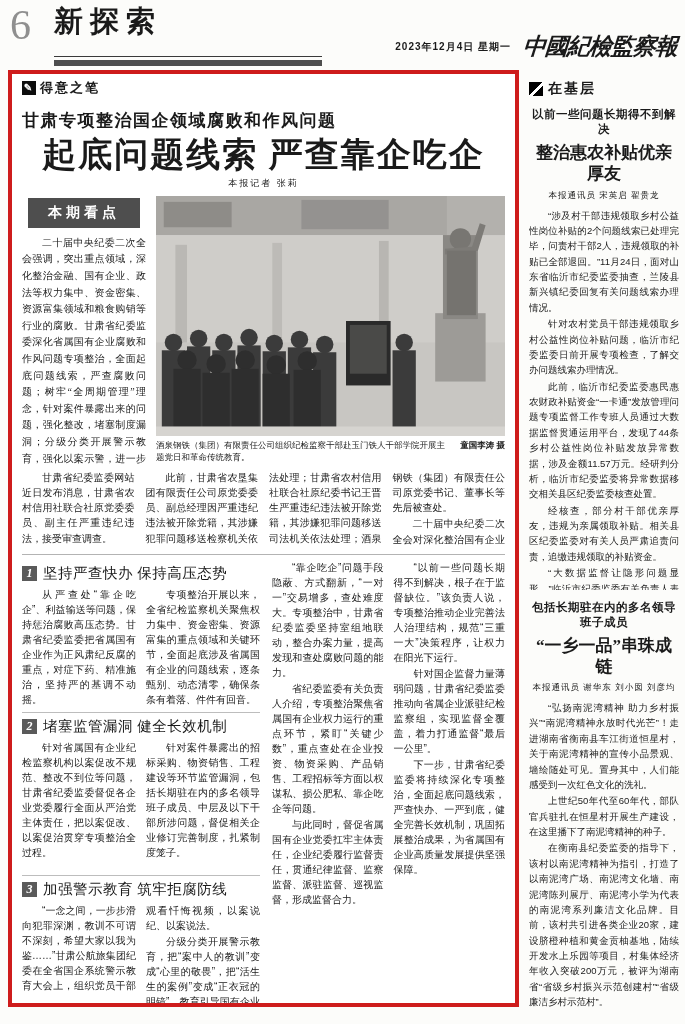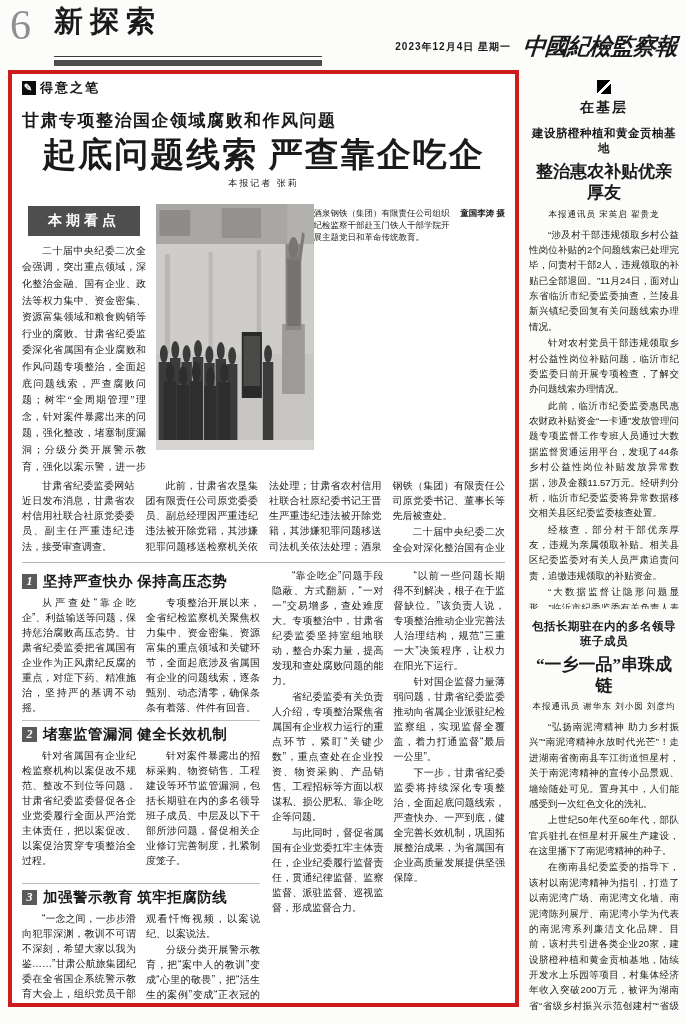--- a/index.html
+++ b/index.html
@@ -16,50 +16,50 @@
   .header-right { position:absolute; right:0; top:27px; display:flex; align-items:center; gap:12px; }
   .pubdate { font-size:10px; font-weight:bold; letter-spacing:1px; }
   .masthead { font-family:"DejaVu Serif","Liberation Serif",serif; font-size:23px; font-weight:bold; font-style:italic; letter-spacing:-1px; transform:skewX(-4deg); }
 
   
   .main-box { position:absolute; left:8px; top:70px; width:511px; height:937px; border:4px solid #ce1c1c; background:#fff; padding:5px 10px 4px; overflow:hidden; }
   .col-label { display:flex; align-items:center; gap:4px; font-family:"Liberation Serif",serif; font-size:13px; font-weight:bold; letter-spacing:2px; }
   .mini-icon { width:14px; height:14px; flex:none; background:#0d0d0d; color:#fff; font-size:10px; line-height:14px; text-align:center; }
   .kicker { text-align:left; font-size:17px; font-weight:bold; letter-spacing:1.5px; margin-top:12px; }
   .headline { text-align:center; font-family:"Liberation Serif","DejaVu Serif",serif; font-size:34px; font-weight:900; letter-spacing:2px; line-height:1.2; margin:3px 0 1px; }
-  .byline { text-align:center; font-size:9px; color:#222; letter-spacing:2px; margin-bottom:14px; }
+  .byline { text-align:center; font-size:9px; color:#222; letter-spacing:2px; margin-bottom:6px; }
 
   .media-row { display:flex; gap:10px; height:268px; }
   .highlights { width:124px; flex:none; }
   .hl-title { margin:2px 6px 7px; background:#4e4e4e; color:#fff; text-align:center; font-family:"Liberation Serif",serif; font-size:14px; font-weight:bold; letter-spacing:4px; padding:6px 0; }
   .hl-text { font-family:"Liberation Serif",serif; font-size:10px; line-height:1.66; text-align:justify; text-indent:2em; height:234px; overflow:hidden; }
 
-  .photo-col { flex:1; display:flex; flex-direction:row; min-width:0; }
+  .photo-col { flex:1; display:flex; flex-direction:column; min-width:0; }
   .photo { height:246px; position:relative; overflow:hidden; background:#c7c5c1; }
   .photo svg { display:block; width:100%; height:100%; }
   .caption-row { display:flex; gap:10px; font-size:8.5px; line-height:1.4; margin-top:4px; color:#222; }
   .caption { flex:1; }
   .credit { white-space:nowrap; font-weight:bold; }
 
   .intro { margin-top:6px; column-count:4; column-gap:11px; font-size:10px; line-height:1.52; text-align:justify; height:78px; overflow:hidden; }
   .intro p, .sec-text p, .continuation p, .sb-body p { text-indent:2em; margin-bottom:1px; }
 
   .lower { display:flex; gap:12px; border-top:1px solid #b3b3b3; margin-top:6px; padding-top:5px; height:456px; overflow:hidden; }
   .sections { width:238px; flex:none; }
   .section + .section { border-top:1px solid #bdbdbd; margin-top:3px; }
   .sec-head { display:flex; align-items:center; gap:6px; margin:4px 0 4px; }
   .sec-num { width:15px; height:15px; flex:none; background:#5a5a5a; color:#fff; font-family:"Liberation Serif",serif; font-style:italic; font-weight:bold; font-size:12px; line-height:15px; text-align:center; }
-  .sec-title { font-family:"Liberation Serif",serif; font-size:14.5px; font-weight:bold; letter-spacing:0.5px; }
+  .sec-title { font-family:"Liberation Serif",serif; font-size:14.5px; font-weight:normal; letter-spacing:0.5px; }
   .sec-text { column-count:2; column-gap:10px; font-size:10px; line-height:1.5; text-align:justify; overflow:hidden; }
   .h1t { height:122px; } .h2t { height:132px; } .h3t { height:118px; }
   .continuation { flex:1; column-count:2; column-gap:10px; font-size:10px; line-height:1.5; text-align:justify; overflow:hidden; min-width:0; }
 
   
   .sidebar { position:absolute; left:529px; top:80px; width:150px; height:934px; overflow:hidden; }
-  .sb-label { display:flex; align-items:center; gap:5px; font-family:"Liberation Serif",serif; font-size:14px; font-weight:bold; letter-spacing:2px; margin-bottom:9px;flex-direction:column; }
+  .sb-label { display:flex; align-items:center; gap:5px; font-family:"Liberation Serif",serif; font-size:14px; font-weight:bold; letter-spacing:2px; margin-bottom:9px; }
   .sb-icon { width:14px; height:14px; flex:none; background:linear-gradient(135deg,#000 48%,#fff 48% 62%,#000 62%); }
   .sb-kicker { text-align:center; font-size:11.5px; font-weight:bold; letter-spacing:0.5px; margin-bottom:5px; }
   .sb-headline { text-align:center; font-family:"Liberation Serif","DejaVu Serif",serif; font-size:17px; font-weight:900; letter-spacing:0; line-height:1.25; margin-bottom:5px; }
   .sb-byline { text-align:center; font-size:8.5px; letter-spacing:1px; margin-bottom:6px; }
   .sb-body { font-size:9.5px; line-height:1.62; text-align:justify; overflow:hidden; }
   .sb-b1 { height:382px; } .sb-b2 { height:346px; }
   .sb-article + .sb-article { margin-top:10px; }
 
   
   .footer { position:absolute; left:0; right:0; top:1008px; text-align:center; font-size:11px; font-weight:bold; letter-spacing:0.5px;margin-top:17px; }
@@ -211,21 +211,21 @@
     </div>
   </div>
 
   <div class="sidebar">
     <div class="sb-label">
       <span class="sb-icon"></span>
       <span>在基层</span>
     </div>
 
     <div class="sb-article">
-      <div class="sb-kicker">建设脐橙种植和黄金贡柚基地</div>
+      <div class="sb-kicker">以前一些问题长期得不到解决</div>
       <h2 class="sb-headline">整治惠农补贴优亲厚友</h2>
       <div class="sb-byline">本报通讯员 宋英启 翟贵龙</div>
       <div class="sb-body sb-b1">
           <p>“涉及村干部违规领取乡村公益性岗位补贴的2个问题线索已处理完毕，问责村干部2人，违规领取的补贴已全部退回。”11月24日，面对山东省临沂市纪委监委抽查，兰陵县新兴镇纪委回复有关问题线索办理情况。</p>
           <p>针对农村党员干部违规领取乡村公益性岗位补贴问题，临沂市纪委监委日前开展专项检查，了解交办问题线索办理情况。</p>
           <p>此前，临沂市纪委监委惠民惠农财政补贴资金“一卡通”发放管理问题专项监督工作专班人员通过大数据监督贯通运用平台，发现了44条乡村公益性岗位补贴发放异常数据，涉及金额11.57万元。经研判分析，临沂市纪委监委将异常数据移交相关县区纪委监委核查处置。</p>
           <p>经核查，部分村干部优亲厚友，违规为亲属领取补贴。相关县区纪委监委对有关人员严肃追责问责，追缴违规领取的补贴资金。</p>
           <p>“大数据监督让隐形问题显形。”临沂市纪委监委有关负责人表示，将持续拓展大数据监督应用场景，守好群众的“钱袋子”。</p>
         </div>
     </div>

